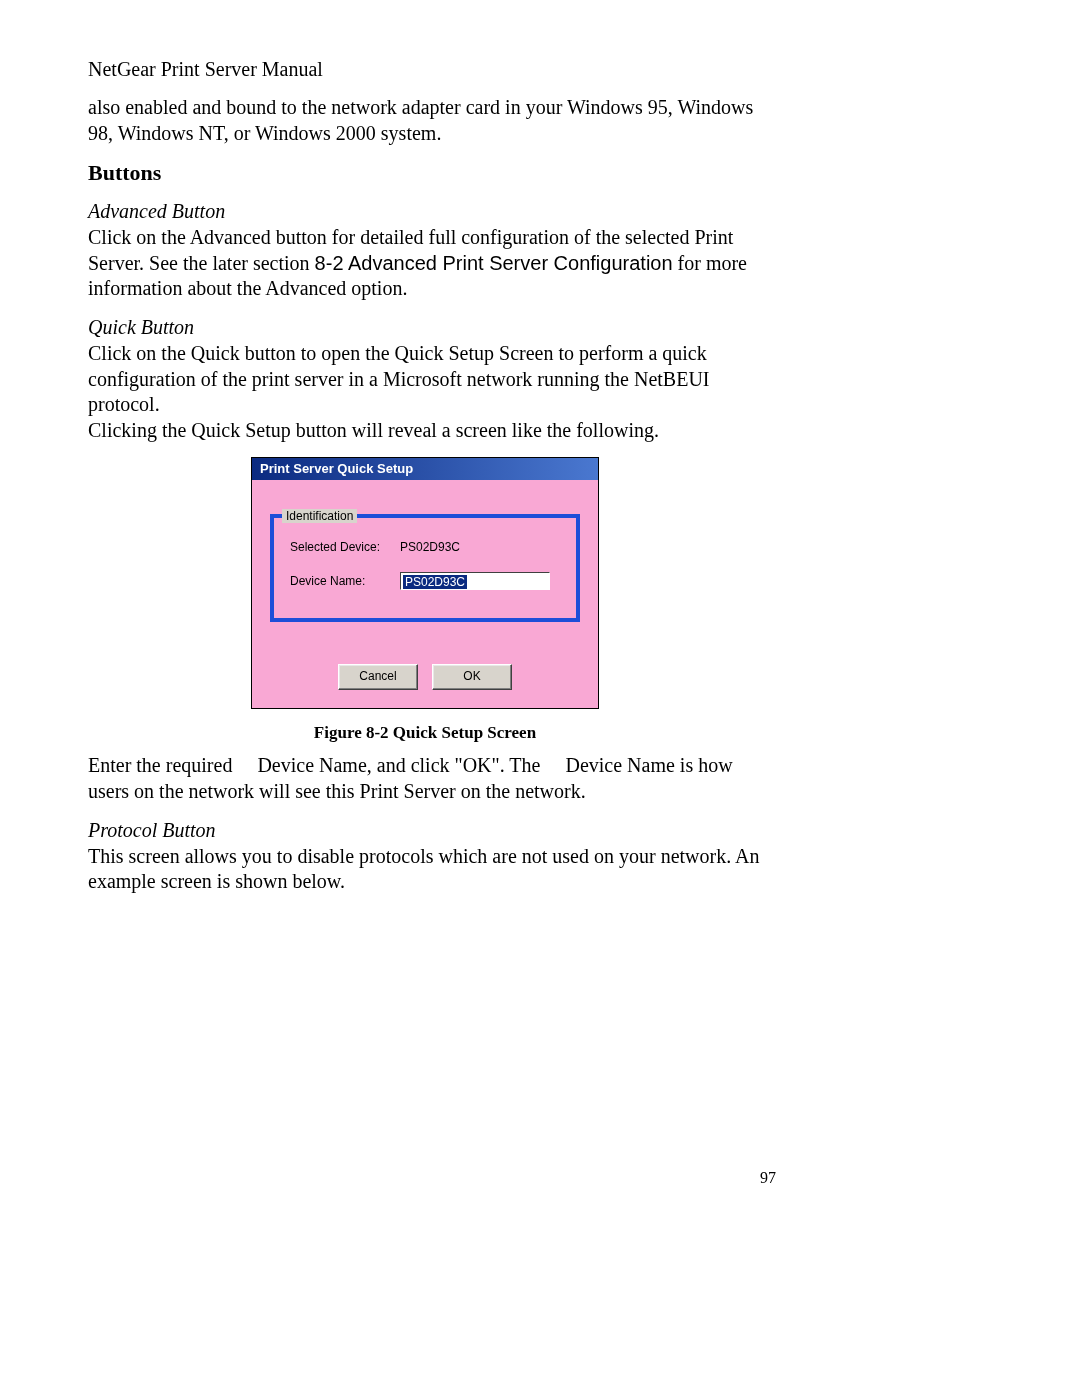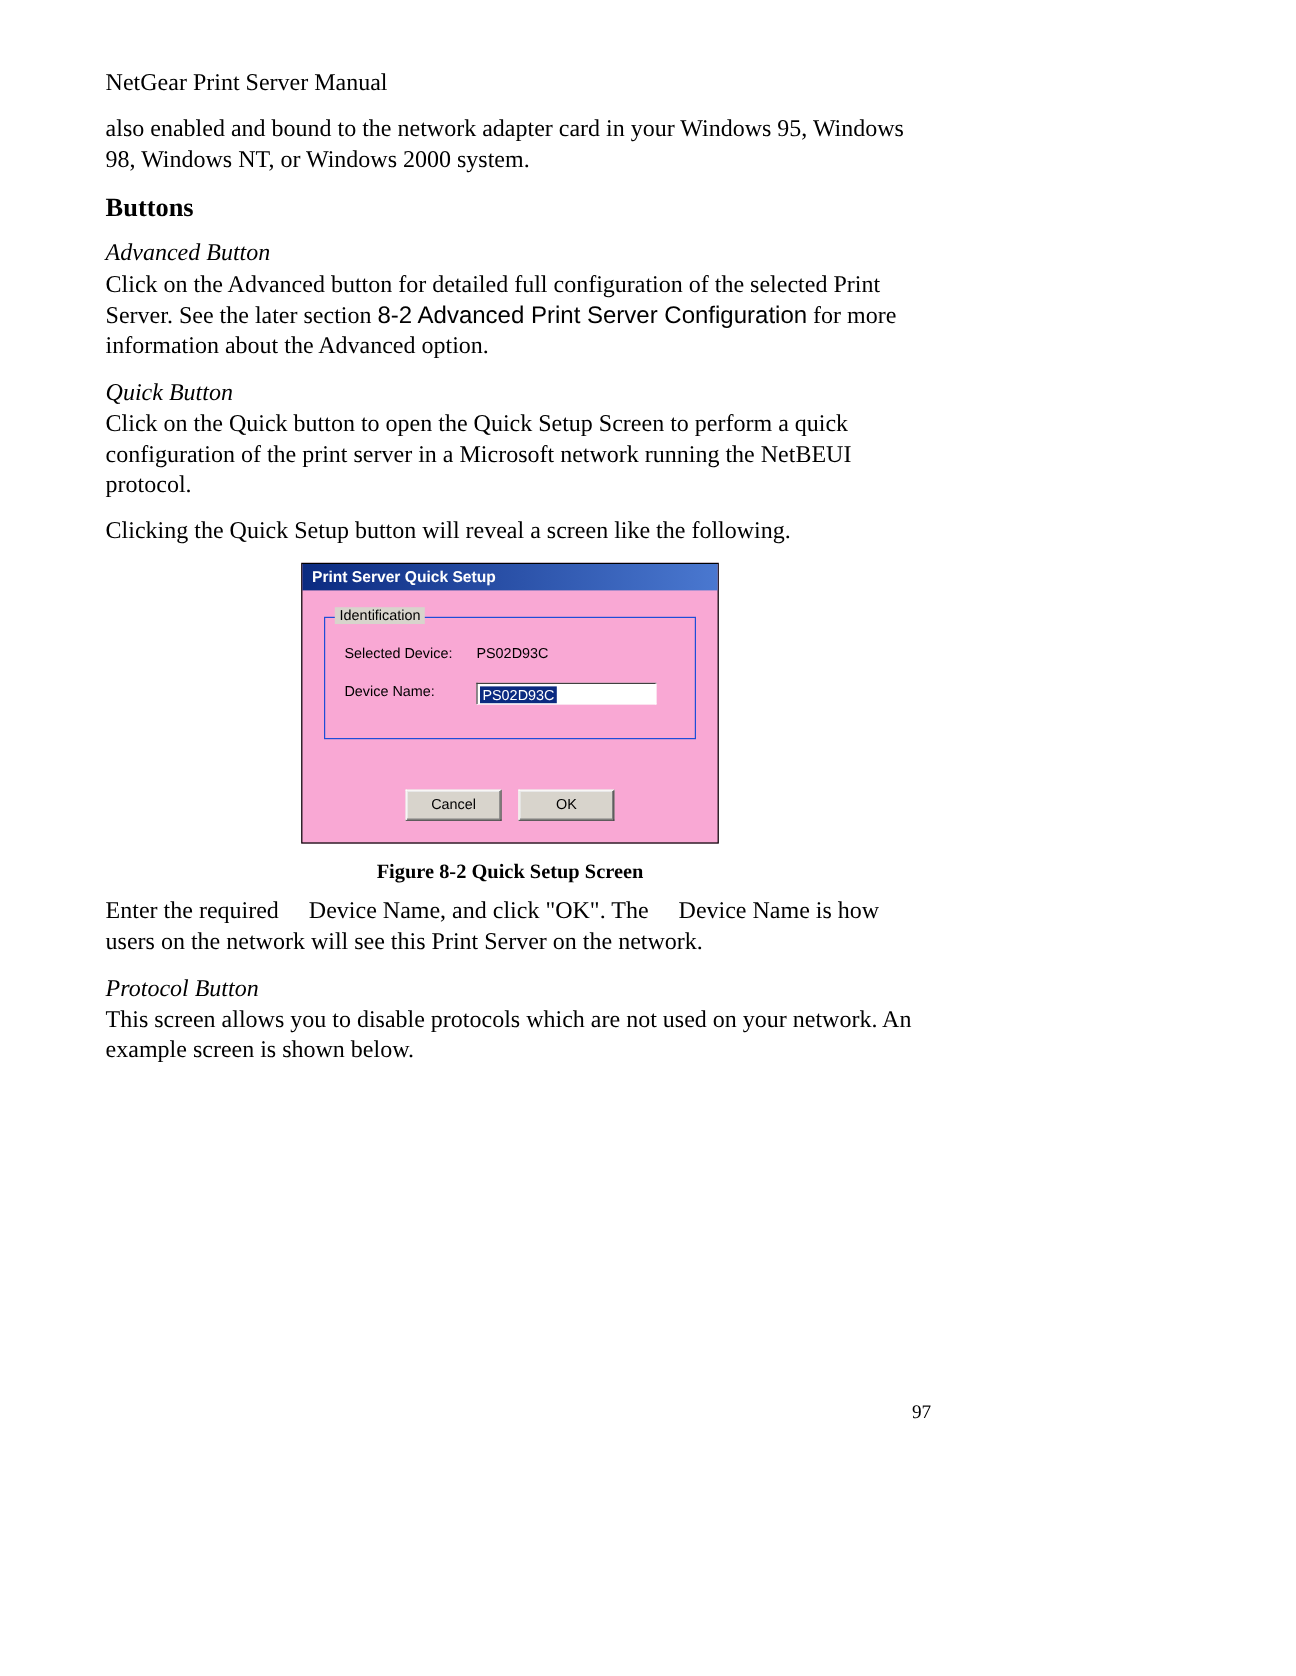--- a/index.html
+++ b/index.html
@@ -76,35 +76,35 @@
     color: #fff;
     font-weight: bold;
     font-size: 13px;
     padding: 3px 8px 4px 8px;
   }
   .dialog-body {
     padding: 14px 18px 18px 18px;
   }
   .fieldset {
     position: relative;
-    border: 1px solid #1d4ed8;
+    border: 4px solid #1d4ed8;
     padding: 22px 16px 28px 16px;
-    margin-top: 8px;
+    margin-top: 20px;
   }
   .legend {
     position: absolute;
     top: -9px;
     left: 8px;
     background: #d8d4cc;
     padding: 0 4px;
     font-size: 12px;
   }
   .row {
     display: flex;
-    align-items: flex-start;
+    align-items: center;
     margin-bottom: 18px;
   }
   .row .lbl {
     width: 110px;
   }
   .static-val {
     font-size: 12px;
   }
   .textbox {
     width: 150px;
@@ -162,21 +162,21 @@
   <p class="body-text">also enabled and bound to the network adapter card in your Windows 95, Windows 98, Windows NT, or Windows 2000 system.</p>
 
   <div class="section-heading">Buttons</div>
 
   <div class="sub-heading">Advanced Button</div>
   <p class="body-text">
     <span>Click on the Advanced button for detailed full configuration of the selected Print Server. See the later section </span><span class="inline-ref">8-2   Advanced Print Server Configuration</span><span> for more information about the Advanced option.</span>
   </p>
 
   <div class="sub-heading">Quick Button</div>
-  <p class="body-text" style="margin-bottom:12px">Click on the Quick button to open the Quick Setup Screen to perform a quick configuration of the print server in a Microsoft network running the NetBEUI protocol.</p>
+  <p class="body-text" style="margin-bottom:0">Click on the Quick button to open the Quick Setup Screen to perform a quick configuration of the print server in a Microsoft network running the NetBEUI protocol.</p>
   <p class="body-text">Clicking the Quick Setup button will reveal a screen like the following.</p>
 
   <div class="dialog-wrap">
     <div class="dialog">
       <div class="title-bar">Print Server Quick Setup</div>
       <div class="dialog-body">
 
         <div class="fieldset">
           <div class="legend">Identification</div>
 

